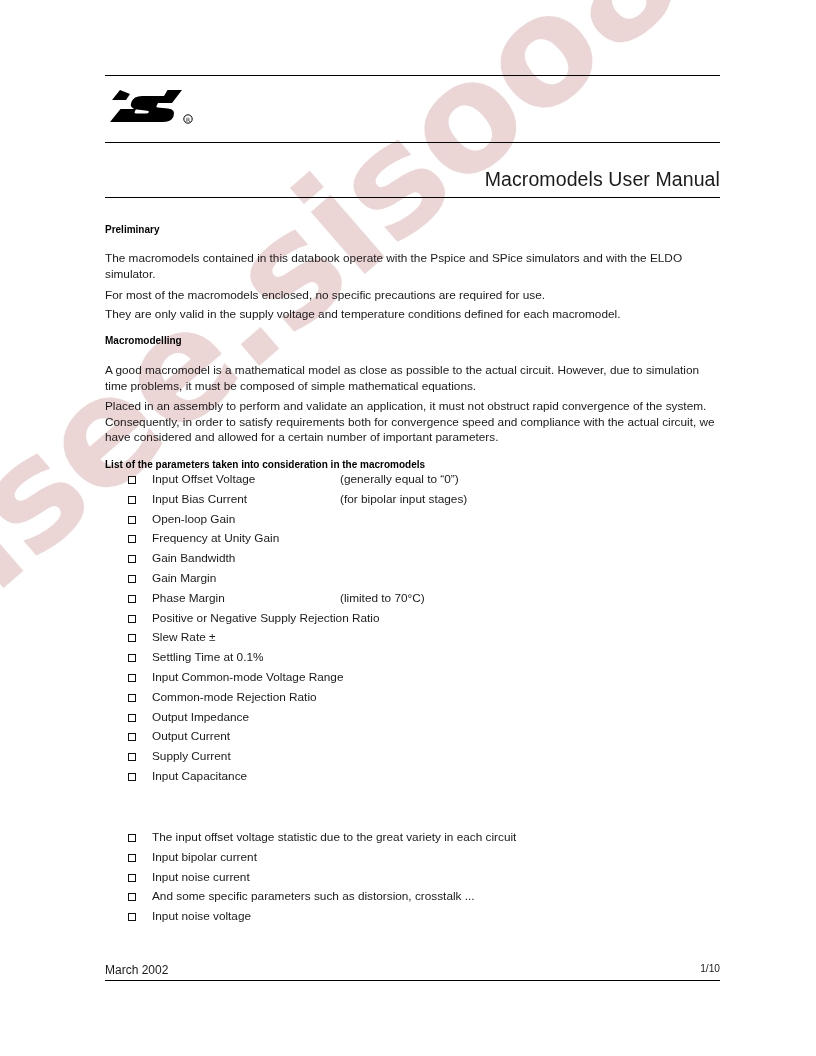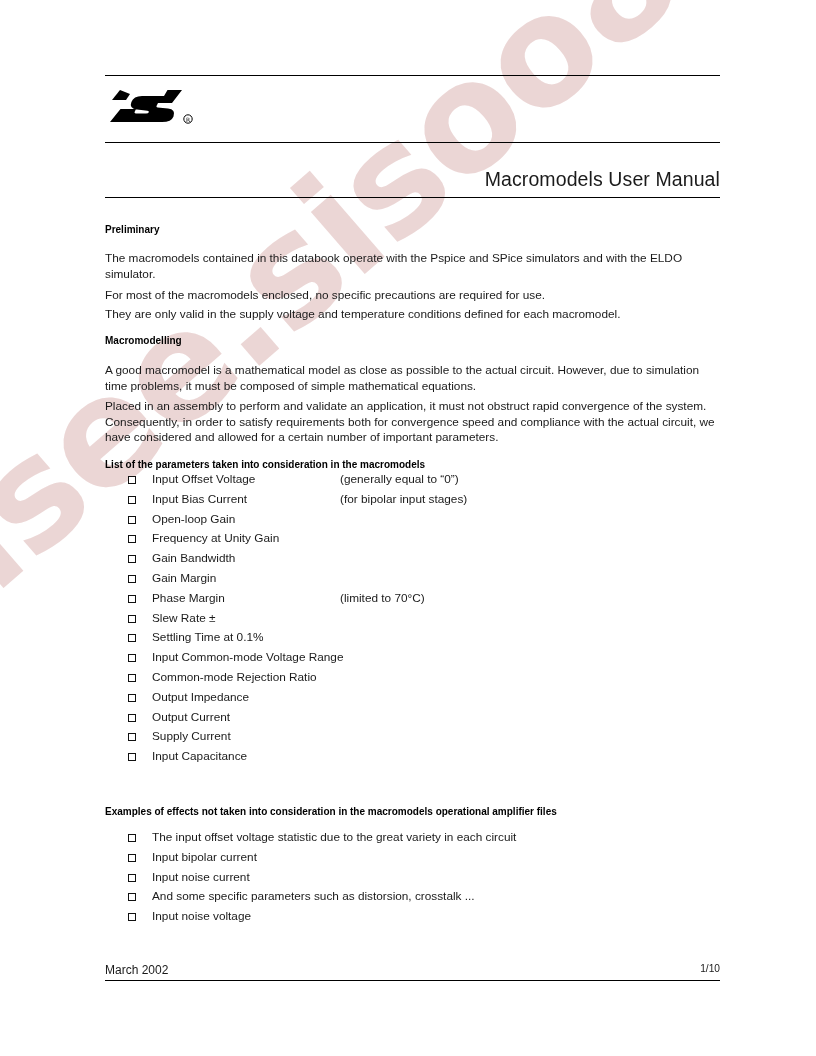--- a/index.html
+++ b/index.html
@@ -227,20 +227,25 @@
         <span class="btxt">Gain Margin</span>
         <span class="bnote"></span>
       </div>
       <div class="bitem">
         <span class="bullet-box"></span>
         <span class="btxt">Phase Margin</span>
         <span class="bnote">(limited to 70°C)</span>
       </div>
       <div class="bitem">
         <span class="bullet-box"></span>
+        <span class="btxt">Positive or Negative Supply Rejection Ratio</span>
+        <span class="bnote"></span>
+      </div>
+      <div class="bitem">
+        <span class="bullet-box"></span>
         <span class="btxt">Slew Rate ±</span>
         <span class="bnote"></span>
       </div>
       <div class="bitem">
         <span class="bullet-box"></span>
         <span class="btxt">Settling Time at 0.1%</span>
         <span class="bnote"></span>
       </div>
       <div class="bitem">
         <span class="bullet-box"></span>
@@ -267,21 +272,20 @@
         <span class="btxt">Supply Current</span>
         <span class="bnote"></span>
       </div>
       <div class="bitem">
         <span class="bullet-box"></span>
         <span class="btxt">Input Capacitance</span>
         <span class="bnote"></span>
       </div>
     </div>
 
-    <div class="sec-head" style="top:806px;">Examples of effects not taken into consideration in the macromodels operational amplifier files</div>
     <div class="blist wide" style="top:830px;">
       <div class="bitem">
         <span class="bullet-box"></span>
         <span class="btxt">The input offset voltage statistic due to the great variety in each circuit</span>
       </div>
       <div class="bitem">
         <span class="bullet-box"></span>
         <span class="btxt">Input bipolar current</span>
       </div>
       <div class="bitem">

